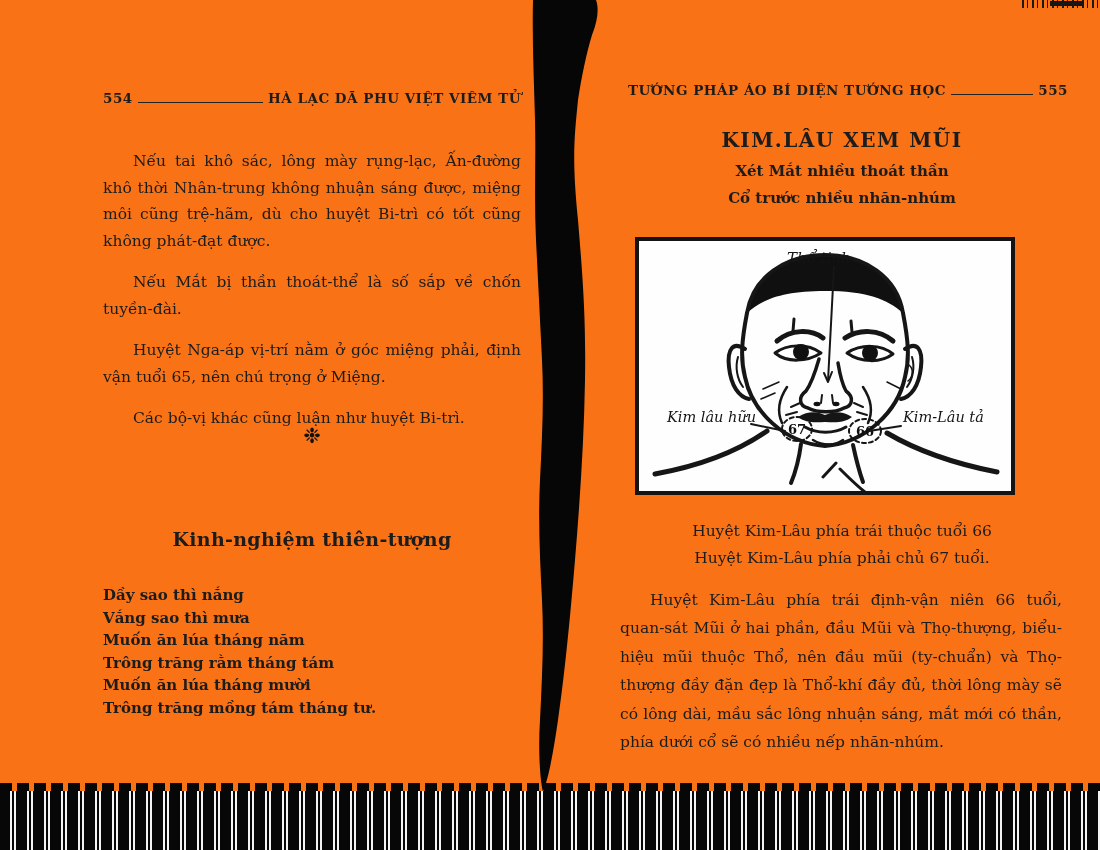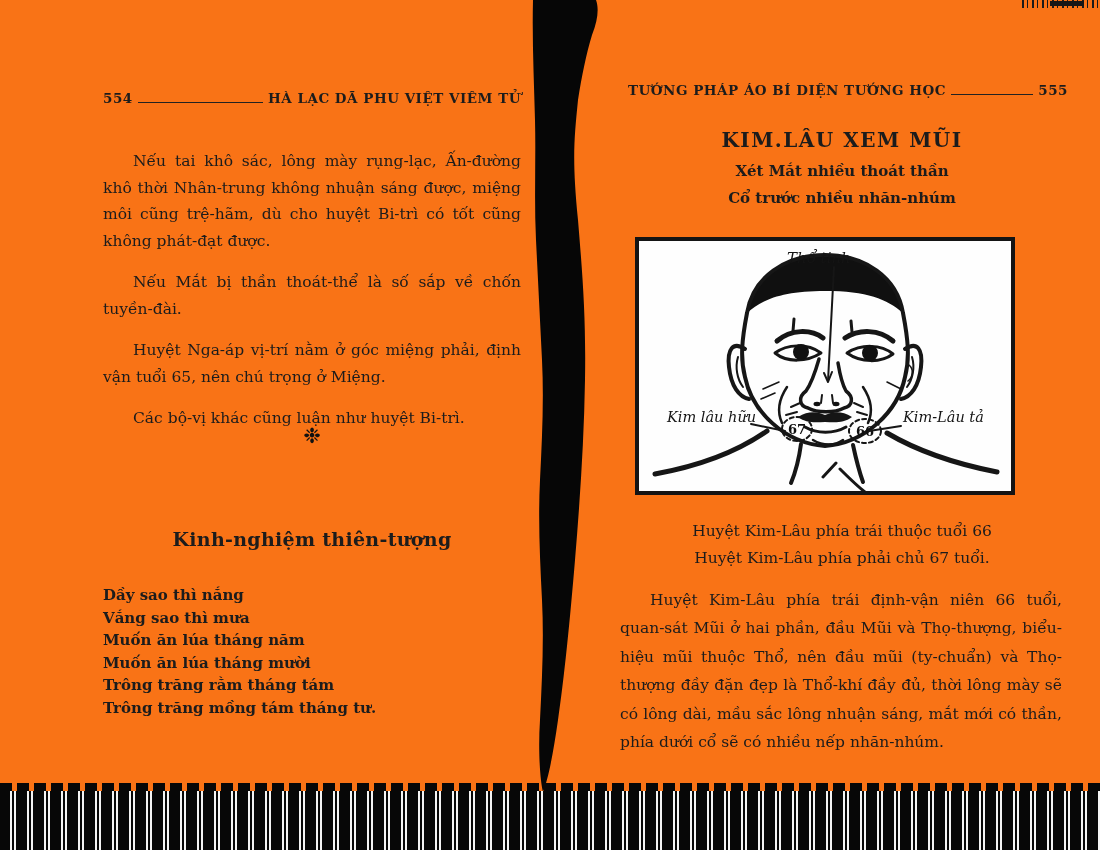--- a/index.html
+++ b/index.html
@@ -55,22 +55,22 @@
   </div>
 
   <div class="abs lp-dingbat">❉</div>
 
   <div class="abs lp-heading">Kinh-nghiệm thiên-tượng</div>
 
   <div class="abs lp-poem">
     <div>Dầy sao thì nắng</div>
     <div>Vắng sao thì mưa</div>
     <div>Muốn ăn lúa tháng năm</div>
+    <div>Trông trăng rằm tháng tám</div>
     <div>Muốn ăn lúa tháng mười</div>
-    <div>Trông trăng rằm tháng tám</div>
     <div>Trông trăng mồng tám tháng tư.</div>
   </div>
 
   <div class="abs rp-header running-head">
     <span>TƯỚNG PHÁP ÁO BÍ DIỆN TƯỚNG HỌC</span>
     <span class="rh-rule"></span>
     <span>555</span>
   </div>
 
   <div class="abs rp-title">KIM.LÂU XEM MŨI</div>

